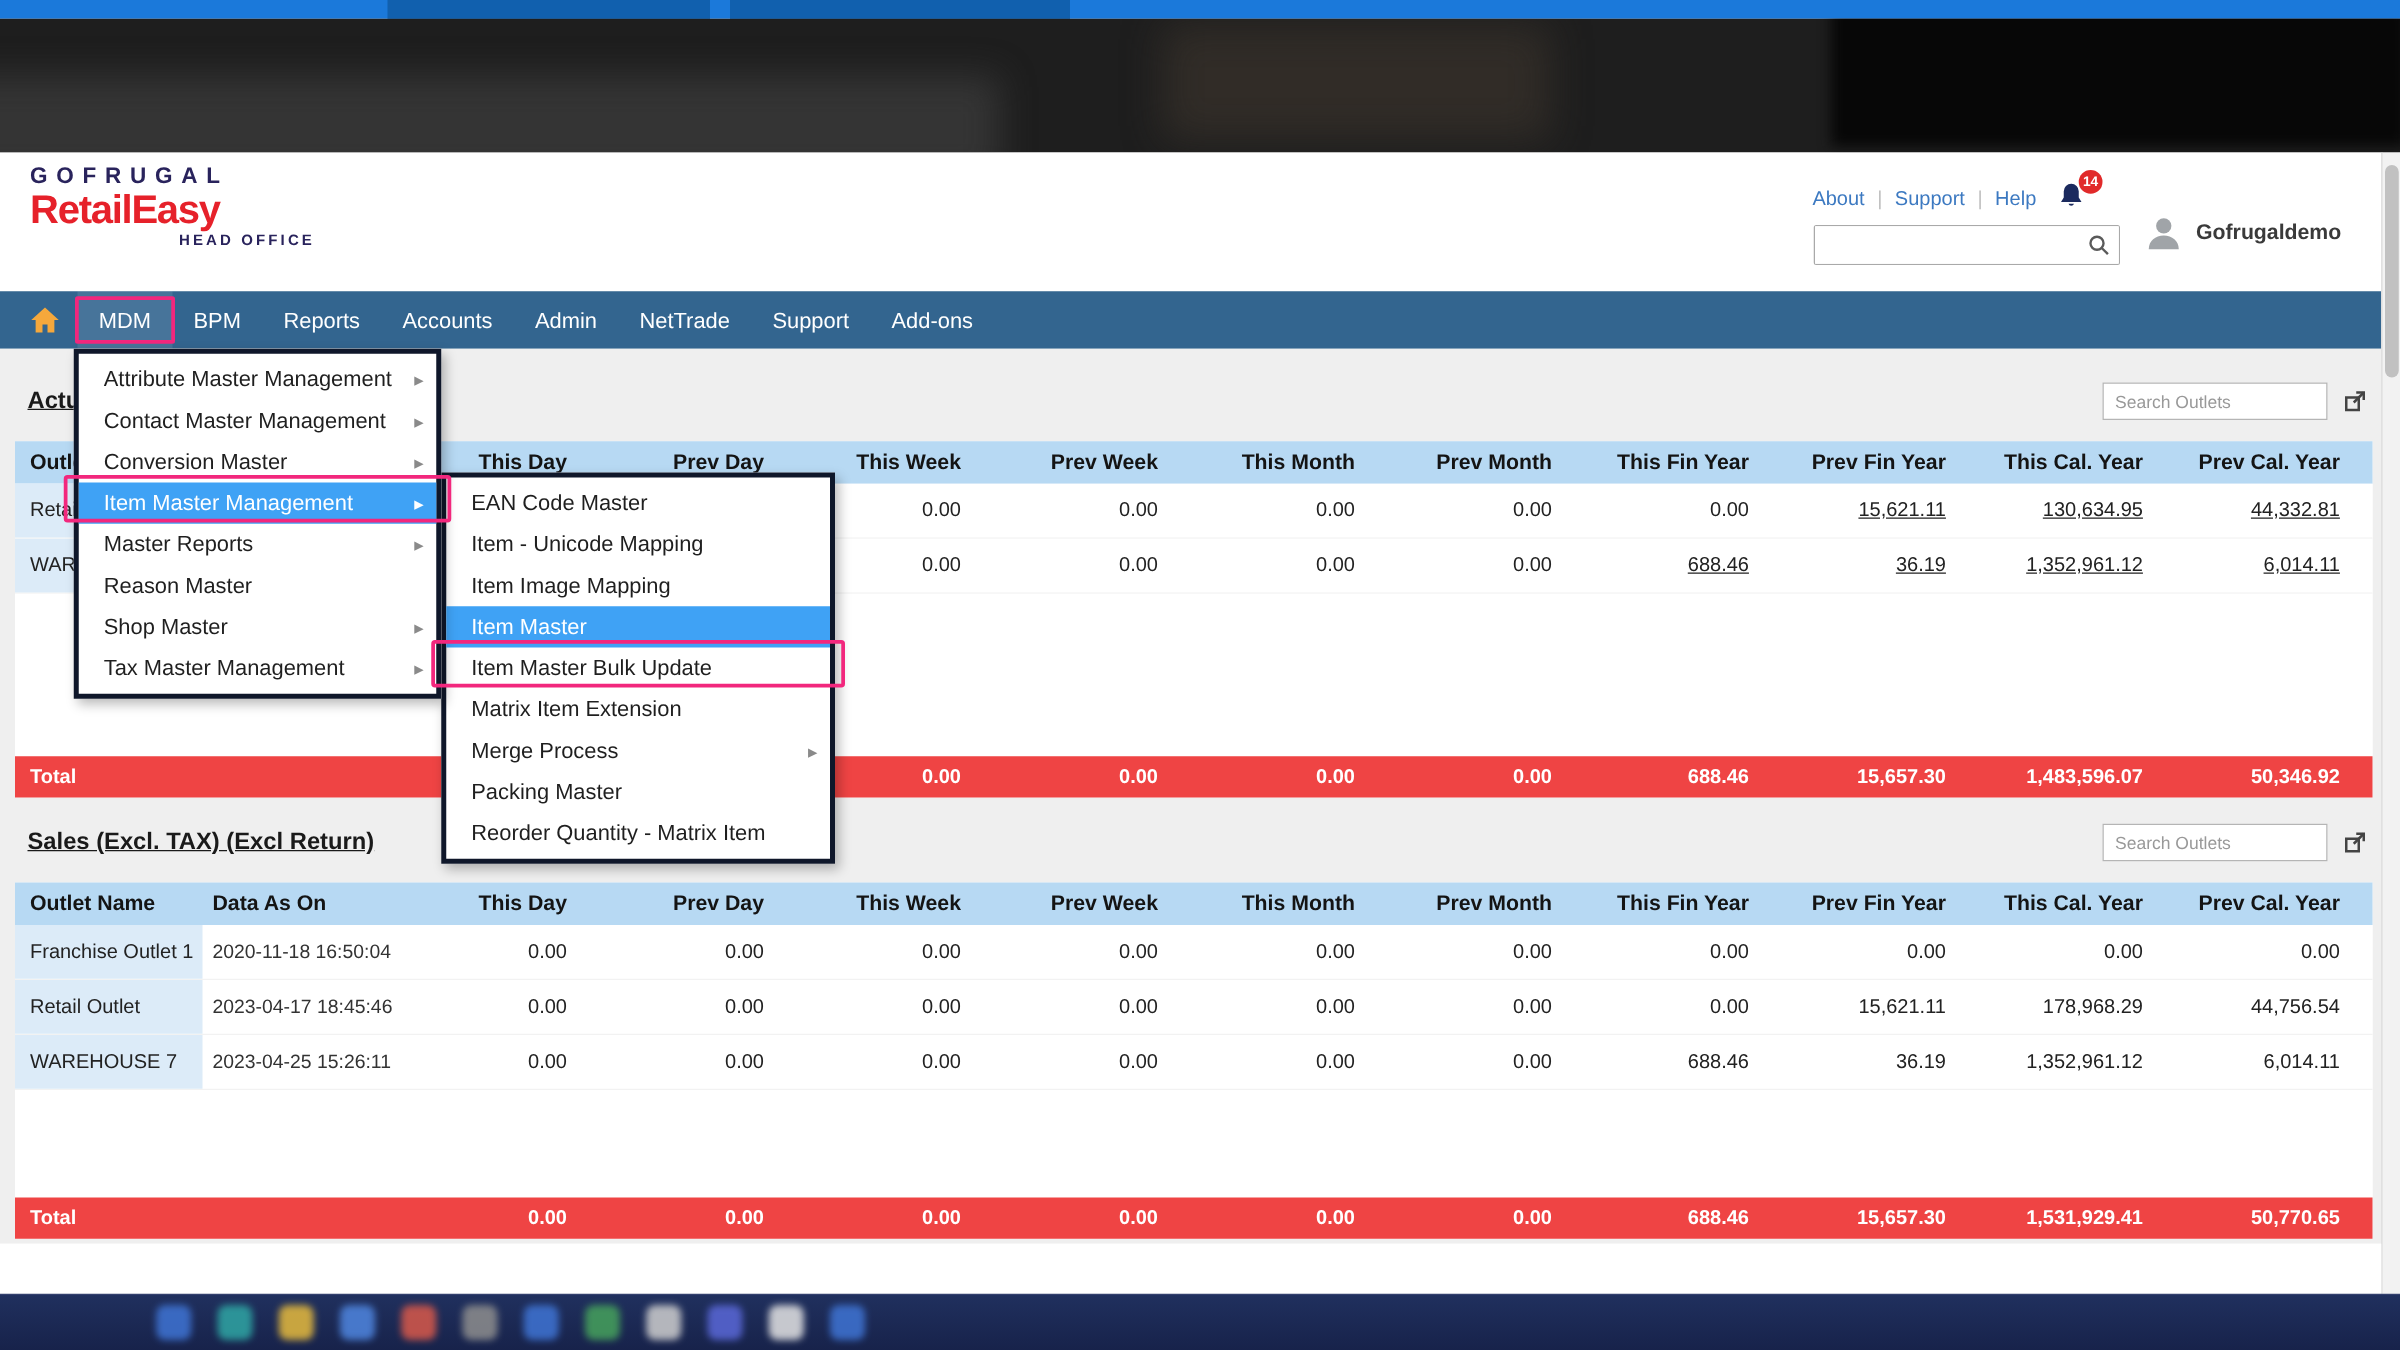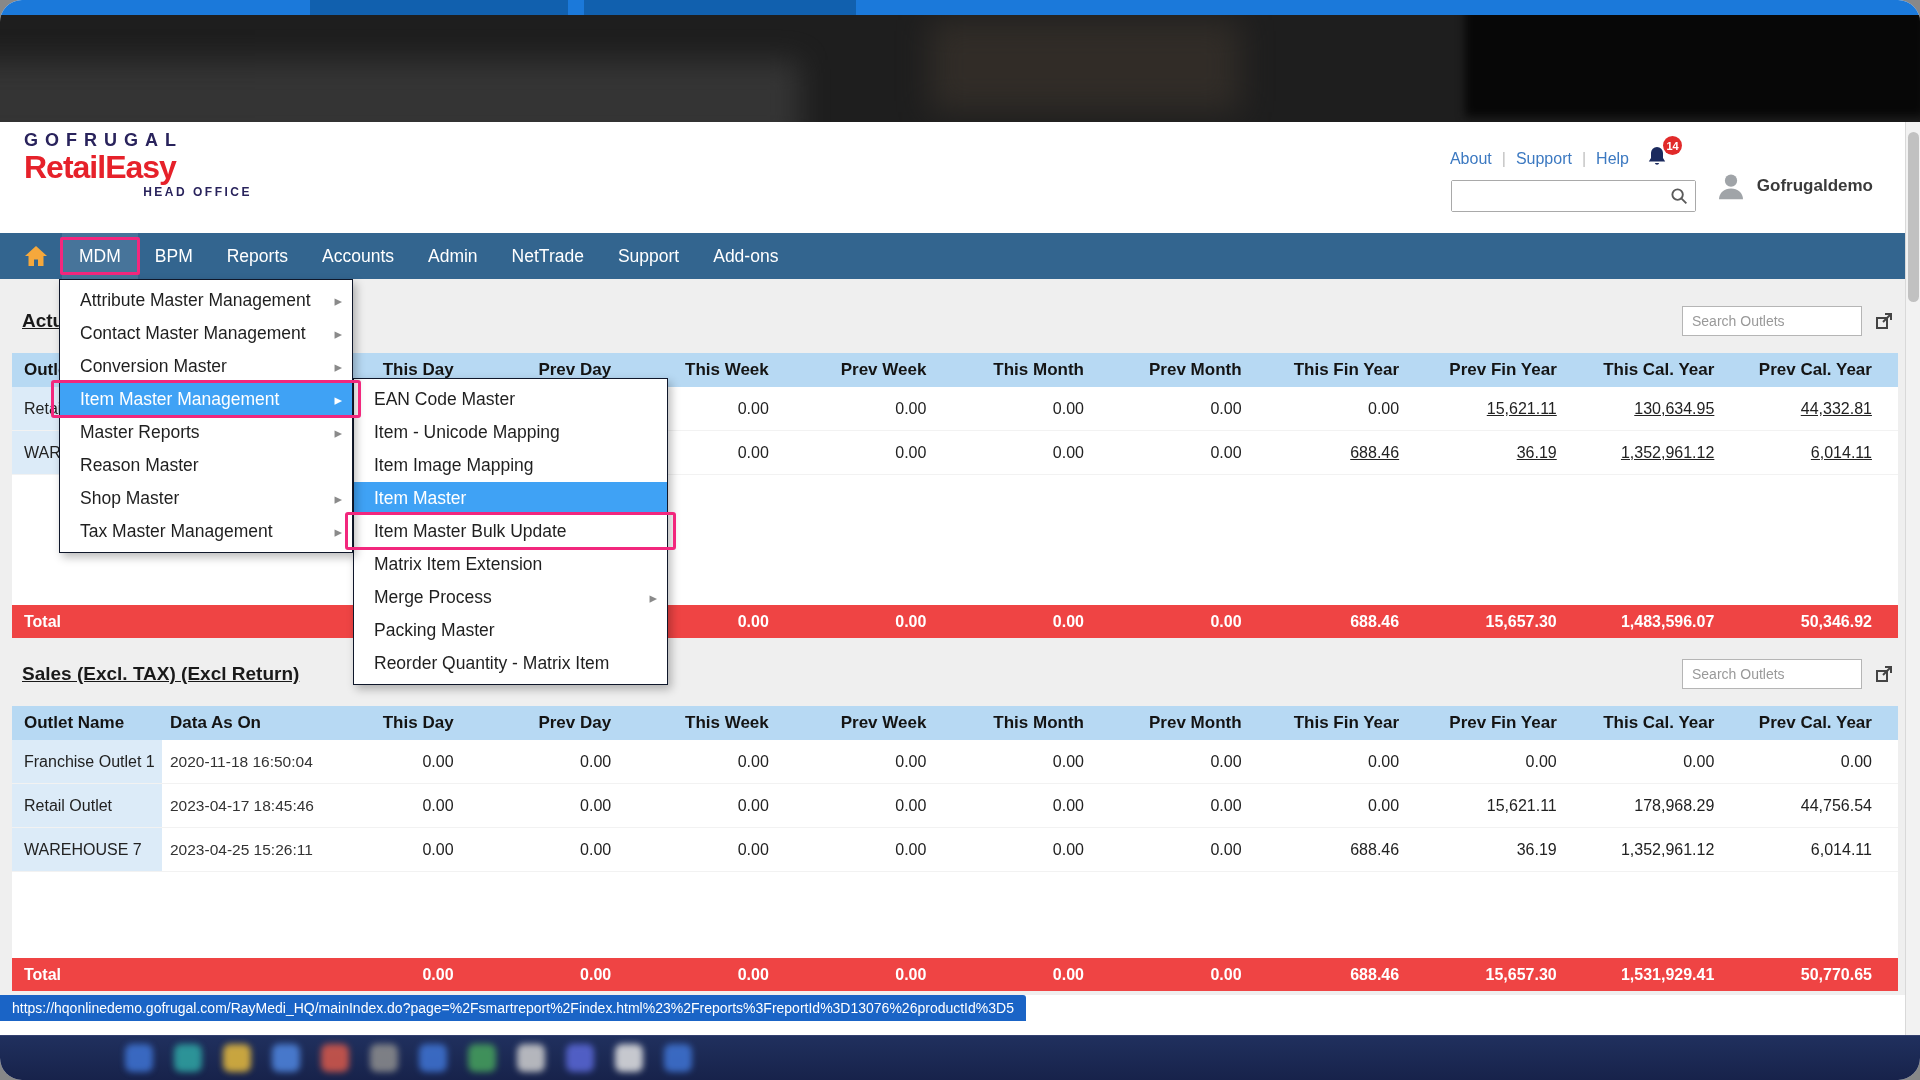--- a/index.html
+++ b/index.html
@@ -1,17 +1,17 @@
 <!DOCTYPE html>
 <html><head>
 <meta charset="utf-8">
 <style>
   html,body{margin:0;padding:0;background:#888;}
   .screen{position:relative;width:1920px;height:1080px;overflow:hidden;background:#fff;
-          font-family:"Liberation Sans",sans-serif;border-radius:22px;}
+          font-family:"Liberation Sans",sans-serif;}
 
   
   .tab-strip{position:absolute;left:0;top:0;width:1920px;height:15px;background:#1b79da;}
   .tabseg{position:absolute;top:0;height:15px;background:#1160ae;}
   .t1{left:310px;width:258px}.t2{left:584px;width:272px}
   .chrome{position:absolute;left:0;top:15px;width:1920px;height:107px;background:#1e1e1e;overflow:hidden;}
   .cp{position:absolute;}
   .cp1{left:-40px;top:45px;width:840px;height:85px;background:#3c3c3c;opacity:.75;filter:blur(14px);}
   .cp2{left:930px;top:5px;width:310px;height:92px;background:#36302a;opacity:.8;filter:blur(16px);}
   .cp3{left:1465px;top:-10px;width:460px;height:112px;background:#070707;filter:blur(5px);}
@@ -68,21 +68,21 @@
   .th{background:#b7d9f3;height:34px;line-height:34px;font-weight:bold;color:#141414;font-size:17px;}
   .dr{height:43px;line-height:43px;font-size:16px;color:#222;border-bottom:1px solid #f2f2f2;background:#fff;}
   .dr .c1{font-size:15.5px;color:#333;}
   .dr .c0{background:#dcebf8;}
   .filler{background:#fff;}
   .sec1 .filler{height:130px}.sec2 .filler{height:86px}
   .total{background:#ef4444;color:#fff;font-weight:bold;height:33px;line-height:33px;font-size:16px;}
   .lnk{text-decoration:underline;cursor:pointer;}
 
   
-  .menu{position:absolute;background:#fff;border:1px solid #0f172a;box-shadow:3px 4px 9px rgba(0,0,0,.28);
+  .menu{position:absolute;background:#fff;border:4px solid #0f172a;box-shadow:3px 4px 9px rgba(0,0,0,.28);
         padding:4px 0;box-sizing:border-box;}
   .dd{left:59px;top:279px;width:294px;z-index:51;}
   .sm{left:353px;top:378px;width:315px;z-index:50;}
   .menu-item{position:relative;height:33px;padding-left:20px;font-size:17.5px;color:#1f1f1f;
              display:flex;align-items:center;cursor:pointer;}
   .mi-label{flex:1;white-space:nowrap;overflow:hidden;}
   .arrow{color:#8a8a8a;font-size:15px;margin-right:10px;}
   .menu-item.hl{background:#3fa2f5;color:#fff;}
   .menu-item.hl .arrow{color:#fff;}
 
@@ -425,21 +425,20 @@
         <span class="arrow">▸</span>
       </div>
     </div>
   <div class="ring-overlay ring-imm"></div>
   <div class="ring-overlay ring-im"></div>
 
   <div class="scrollbar">
     <div class="scroll-thumb"></div>
   </div>
   <div class="white-band"></div>
-  <div class="statusbar">https://hqonlinedemo.gofrugal.com/RayMedi_HQ/mainIndex.do?page=%2Fsmartreport%2Findex.html%23%2Freports%3FreportId%3D13076%26productId%3D5</div>
   <div class="taskbar" id="taskbar">
       <div class="tb-icon" style="left: 125px; background: rgb(63, 116, 212);"></div>
       <div class="tb-icon" style="left: 174px; background: rgb(47, 166, 164);"></div>
       <div class="tb-icon" style="left: 223px; background: rgb(231, 187, 61);"></div>
       <div class="tb-icon" style="left: 272px; background: rgb(79, 134, 224);"></div>
       <div class="tb-icon" style="left: 321px; background: rgb(217, 89, 74);"></div>
       <div class="tb-icon" style="left: 370px; background: rgb(142, 142, 142);"></div>
       <div class="tb-icon" style="left: 419px; background: rgb(63, 116, 212);"></div>
       <div class="tb-icon" style="left: 468px; background: rgb(70, 162, 92);"></div>
       <div class="tb-icon" style="left: 517px; background: rgb(207, 207, 207);"></div>

